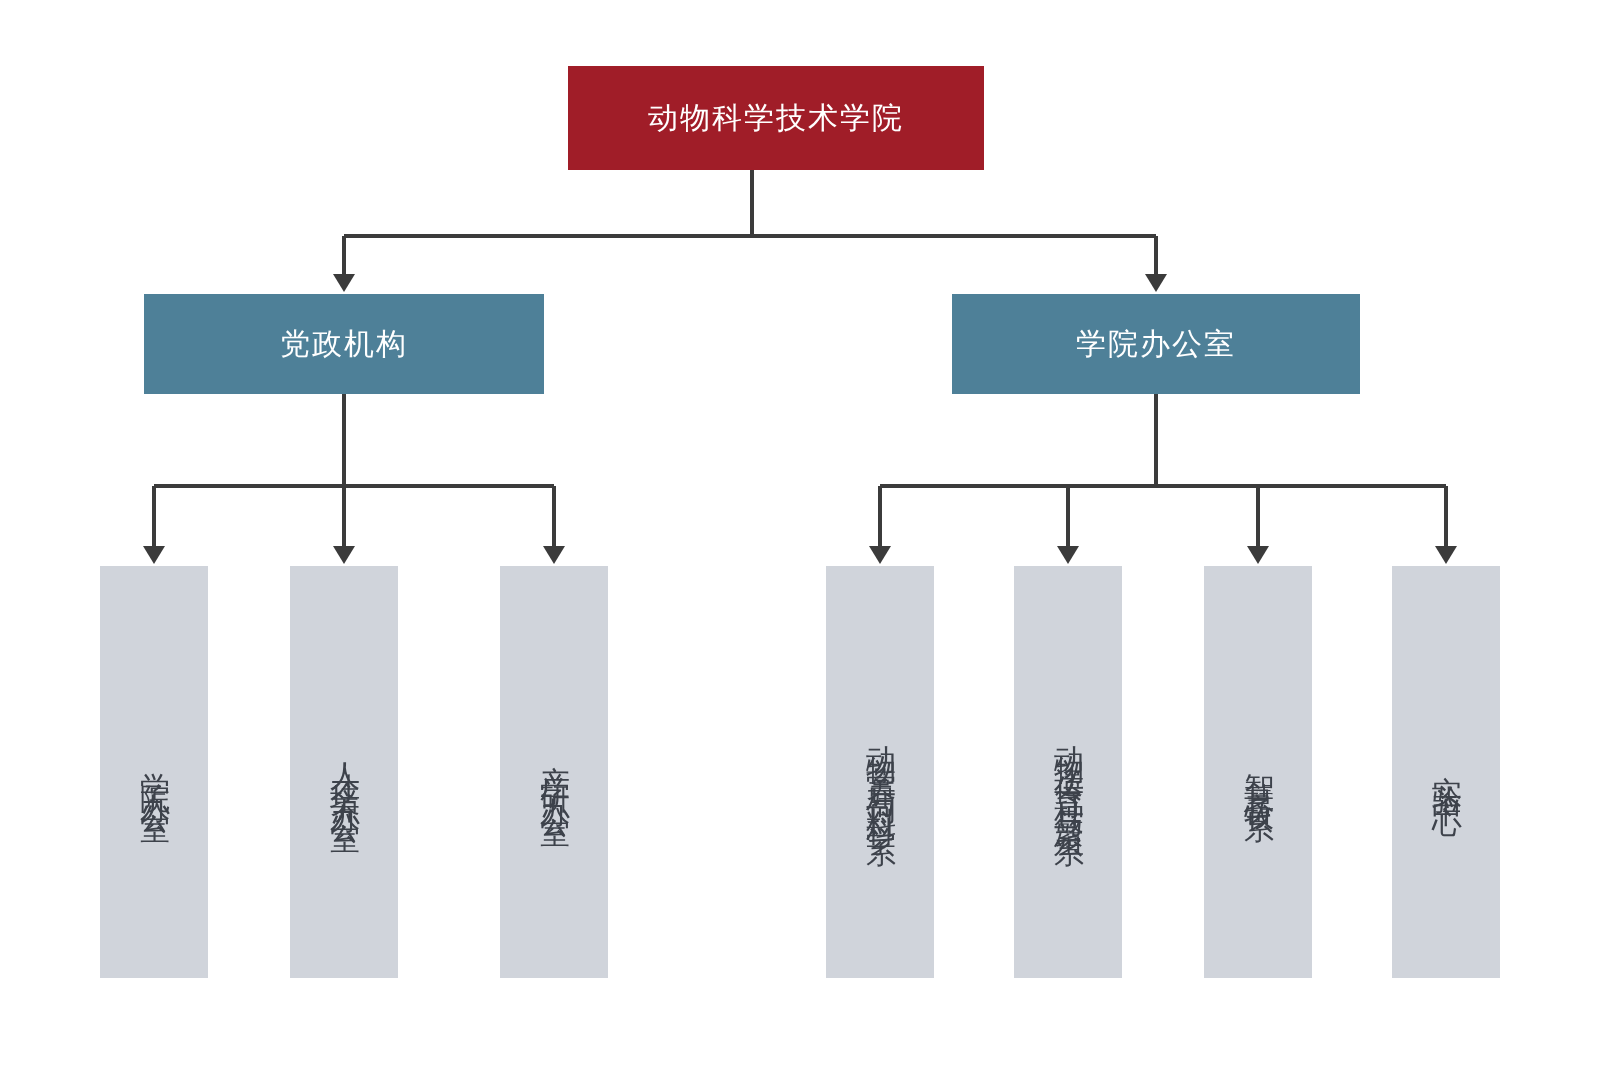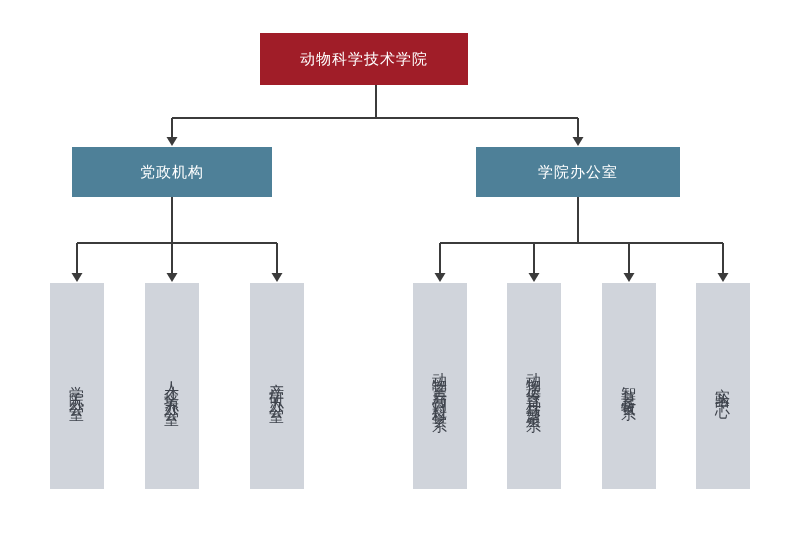--- a/index.html
+++ b/index.html
@@ -23,21 +23,21 @@
   }
   .node {
     position: absolute;
     display: flex;
     align-items: center;
     justify-content: center;
     box-sizing: border-box;
     text-align: center;
   }
   .node-root {
-    left: 260px; top: 33px; width: 208px; height: 52px;
+    left: 284px; top: 33px; width: 208px; height: 52px;
     background: var(--root-box, #a01d28);
     color: var(--root-text, #ffffff);
     font-size: 15px;
     letter-spacing: 1px;
   }
   .node-branch {
     top: 147px; height: 50px;
     background: var(--branch-box, #4e8098);
     color: var(--branch-text, #ffffff);
     font-size: 15px;

